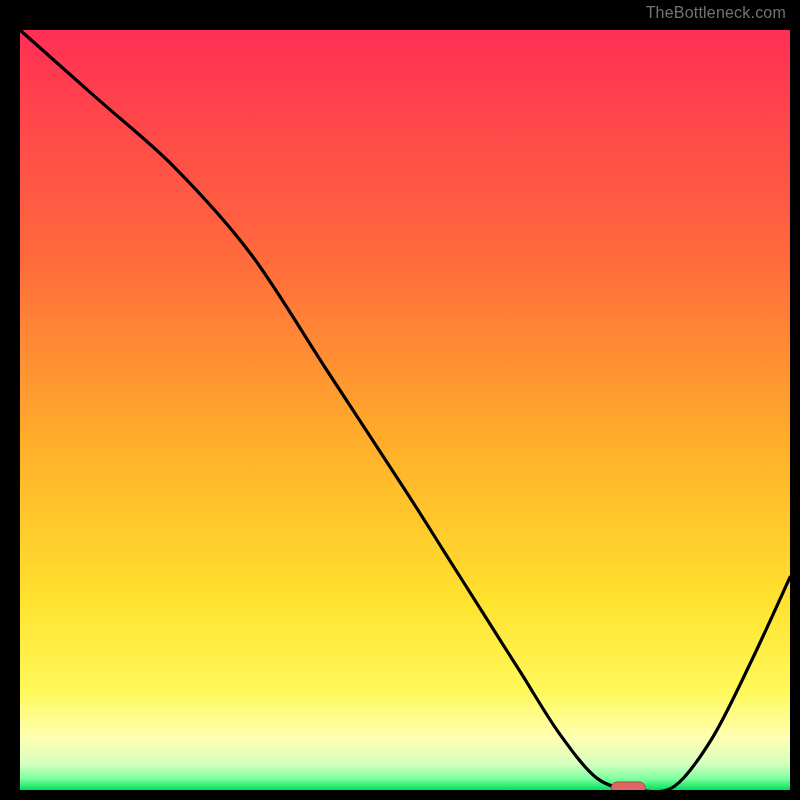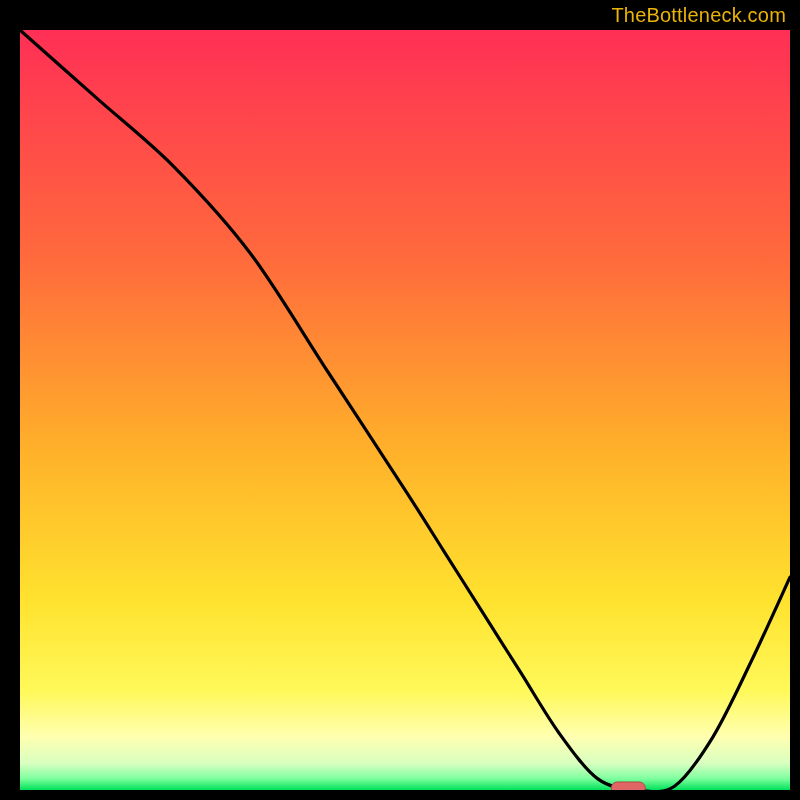--- a/index.html
+++ b/index.html
@@ -14,22 +14,22 @@
   .outer {
     position: relative;
     width: 800px;
     height: 800px;
     background: #000;
   }
   .watermark {
     position: absolute;
     top: 4px;
     right: 14px;
-    color: #eab308;
-    font-size: 20px;
+    color: #737373;
+    font-size: 16px;
     font-weight: 500;
     letter-spacing: 0.2px;
   }
   .plot {
     position: absolute;
     left: 20px;
     top: 30px;
     width: 770px;
     height: 760px;
   }

